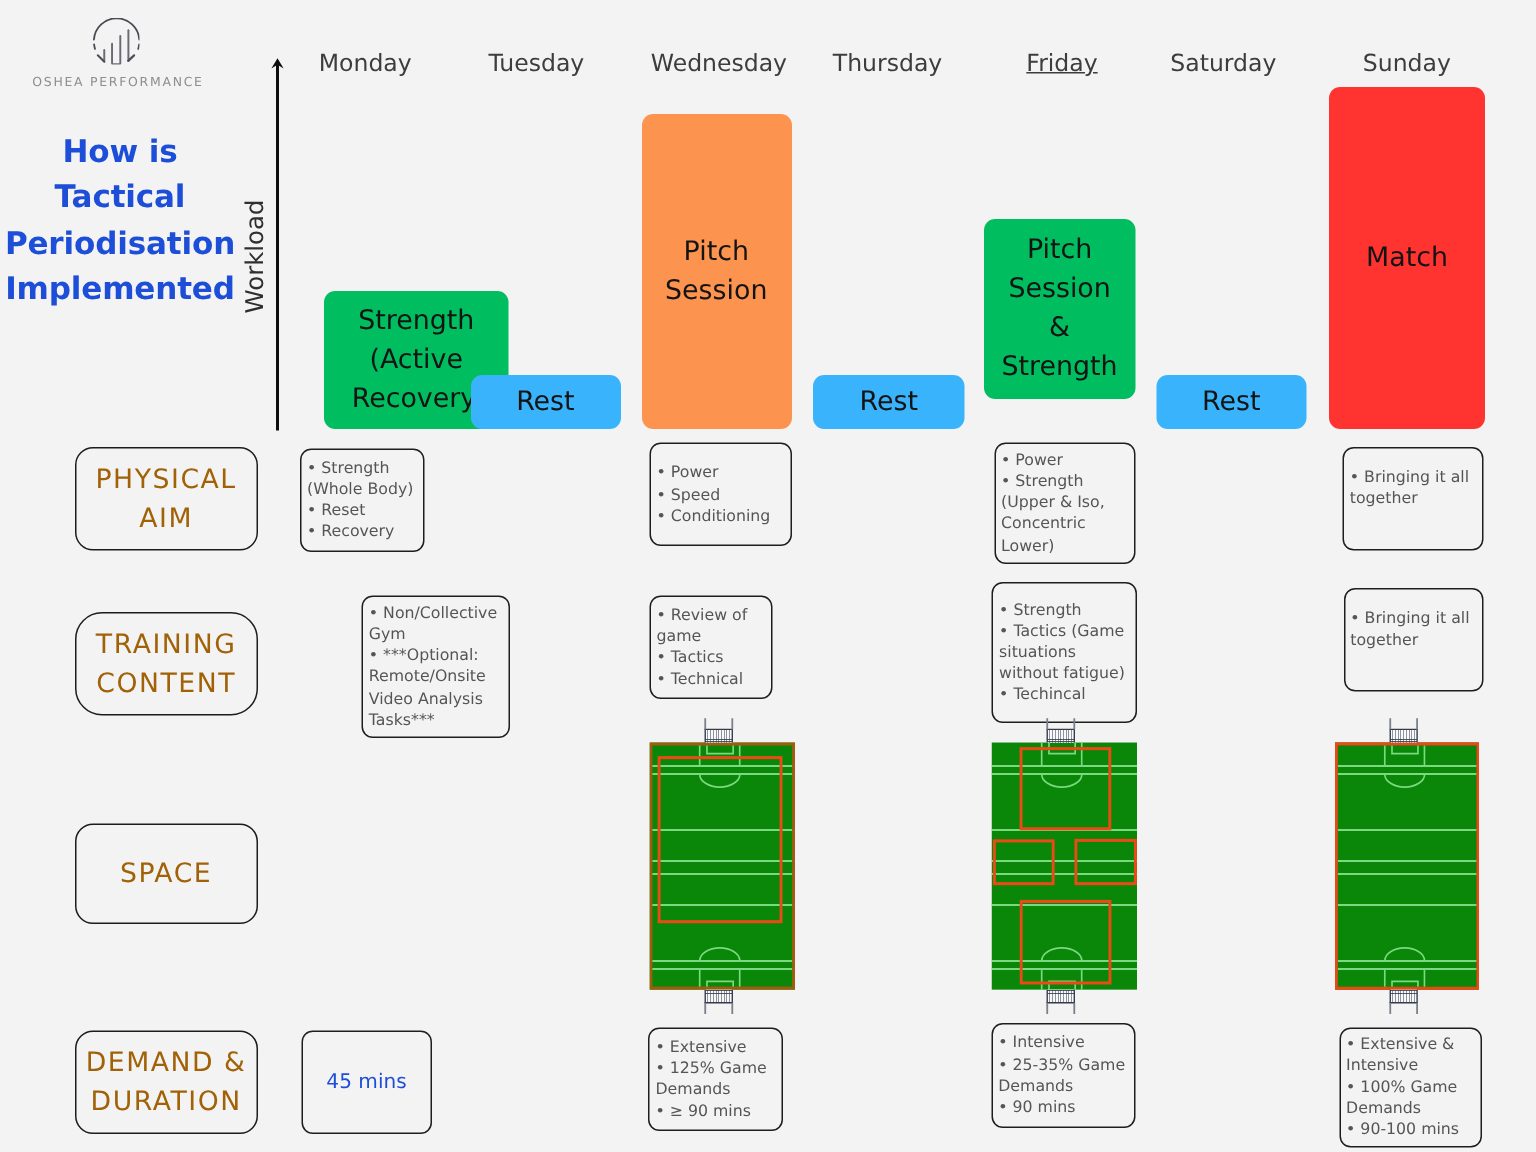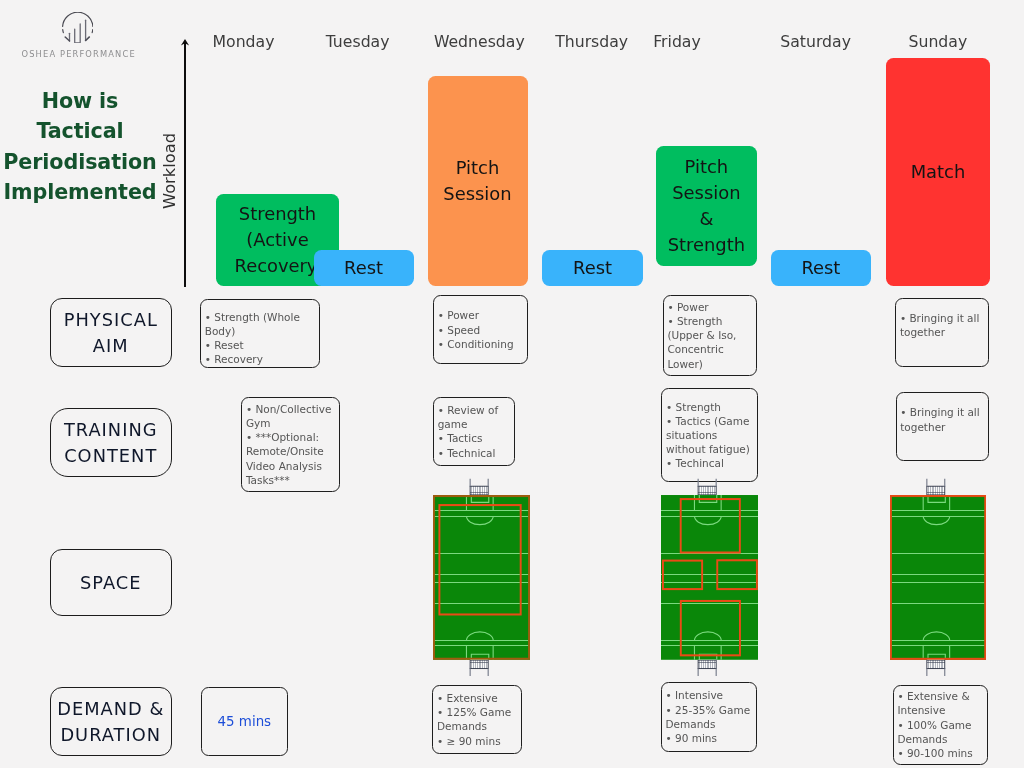--- a/index.html
+++ b/index.html
@@ -10,21 +10,21 @@
   #root{position:relative;width:1024px;height:768px;transform:translateZ(0);}
 
   
   #brand{position:absolute;left:21.5px;top:11.8px;width:112px;text-align:left;}
   #brand .mark{display:block;margin:0 0 0 40px;}
   #brand .name{font-size:8.3px;letter-spacing:1.15px;color:#8e8e90;
                margin-top:6.4px;white-space:nowrap;line-height:10px;}
 
   
   #title{position:absolute;left:-1px;top:85.5px;width:162px;text-align:center;
-         font-size:20.7px;font-weight:bold;line-height:30.5px;color:#14532d;
+         font-size:20.7px;font-weight:bold;line-height:30.5px;color:#1d4ed8;
          letter-spacing:-0.1px;}
 
   
   #axis-line{position:absolute;left:183.9px;top:43px;width:1.9px;height:244px;background:#0d0d0d;}
   #axis-head{position:absolute;left:179.8px;top:38px;}
   #axis-label{position:absolute;left:130.1px;top:161.35px;width:80px;height:20px;
               line-height:20px;text-align:center;
               font-size:16.3px;color:#2f2f2f;white-space:nowrap;
               transform:rotate(-90deg);transform-origin:center center;}
 
@@ -35,21 +35,21 @@
   
   .bar{position:absolute;border-radius:7.5px;display:flex;align-items:center;
        justify-content:center;text-align:center;color:#141414;font-size:17.9px;
        line-height:26.2px;box-sizing:border-box;}
   .bar span{display:block;width:86px;}
 
   
   .rowlabel{position:absolute;left:50px;width:121.5px;border:1.25px solid #1c1c1c;
             border-radius:12px;background:#f4f3f3;display:flex;align-items:center;
             justify-content:center;text-align:center;font-size:17.8px;
-            letter-spacing:1.02px;line-height:26px;color:#0f172a;box-sizing:border-box;}
+            letter-spacing:1.02px;line-height:26px;color:#a16207;box-sizing:border-box;}
   .rowlabel span{display:block;width:112px;}
 
   
   .cbox{position:absolute;border:1.1px solid #1e1e1e;border-radius:7.5px;
         background:#f4f3f3;box-sizing:border-box;font-size:10.5px;
         line-height:14.2px;color:#555;padding:0 2px 0 3.7px;
         overflow:hidden;display:flex;align-items:center;}
   .cbox > ul{width:100%;}
   .cbox.mid{display:flex;align-items:center;justify-content:center;
             font-size:13.4px;color:#1d4ed8;padding:0;}
@@ -93,21 +93,21 @@
   <div id="axis-line"></div>
   <svg id="axis-head" width="10" height="9" viewBox="0 0 10 9">
     <path d="M5 0.9 L9.1 7.6 L5 5.2 L0.9 7.6 Z" fill="#0d0d0d"></path>
   </svg>
   <div id="axis-label">Workload</div>
 
 <div class="dayhdr" style="left: 173.5px; width: 140px;">Monday</div>
     <div class="dayhdr" style="left: 287.6px; width: 140px;">Tuesday</div>
     <div class="dayhdr" style="left: 409.3px; width: 140px;">Wednesday</div>
     <div class="dayhdr" style="left: 521.7px; width: 140px;">Thursday</div>
-    <div class="dayhdr" style="left: 607px; width: 140px;">Friday</div>
+    <div class="dayhdr" style="left: 638px; width: 140px; text-decoration: underline;">Friday</div>
     <div class="dayhdr" style="left: 745.6px; width: 140px;">Saturday</div>
     <div class="dayhdr" style="left: 867.9px; width: 140px;">Sunday</div>
     <div class="bar" style="left: 216px; width: 123px; top: 194px; height: 92px; background: rgb(0, 189, 95);">
       <span>Strength (Active Recovery)</span>
     </div>
     <div class="bar" style="left: 313.6px; width: 100px; top: 250px; height: 36px; background: rgb(57, 179, 251);">
       <span>Rest</span>
     </div>
     <div class="bar" style="left: 427.5px; width: 100px; top: 75.6px; height: 210.4px; background: rgb(252, 147, 78);">
       <span>Pitch Session</span>
@@ -129,21 +129,21 @@
     </div>
     <div class="rowlabel" style="top: 408px; height: 69px; border-radius: 18px;">
       <span>TRAINING CONTENT</span>
     </div>
     <div class="rowlabel" style="top: 548.8px; height: 67.7px;">
       <span>SPACE</span>
     </div>
     <div class="rowlabel" style="top: 687px; height: 69.2px;">
       <span>DEMAND &amp; DURATION</span>
     </div>
-    <div class="cbox" style="left: 200px; top: 298.5px; width: 120px; height: 69px; align-items: flex-end;">
+    <div class="cbox" style="left: 200px; top: 298.5px; width: 83px; height: 69px;">
       <ul>
         <li>• Strength (Whole Body)</li>
         <li>• Reset</li>
         <li>• Recovery</li>
       </ul>
     </div>
     <div class="cbox" style="left: 201.2px; top: 396.9px; width: 98.8px; height: 95px; margin-left: 40px;">
       <ul>
         <li>• Non/Collective Gym</li>
         <li>• ***Optional: Remote/Onsite Video Analysis Tasks***</li>

